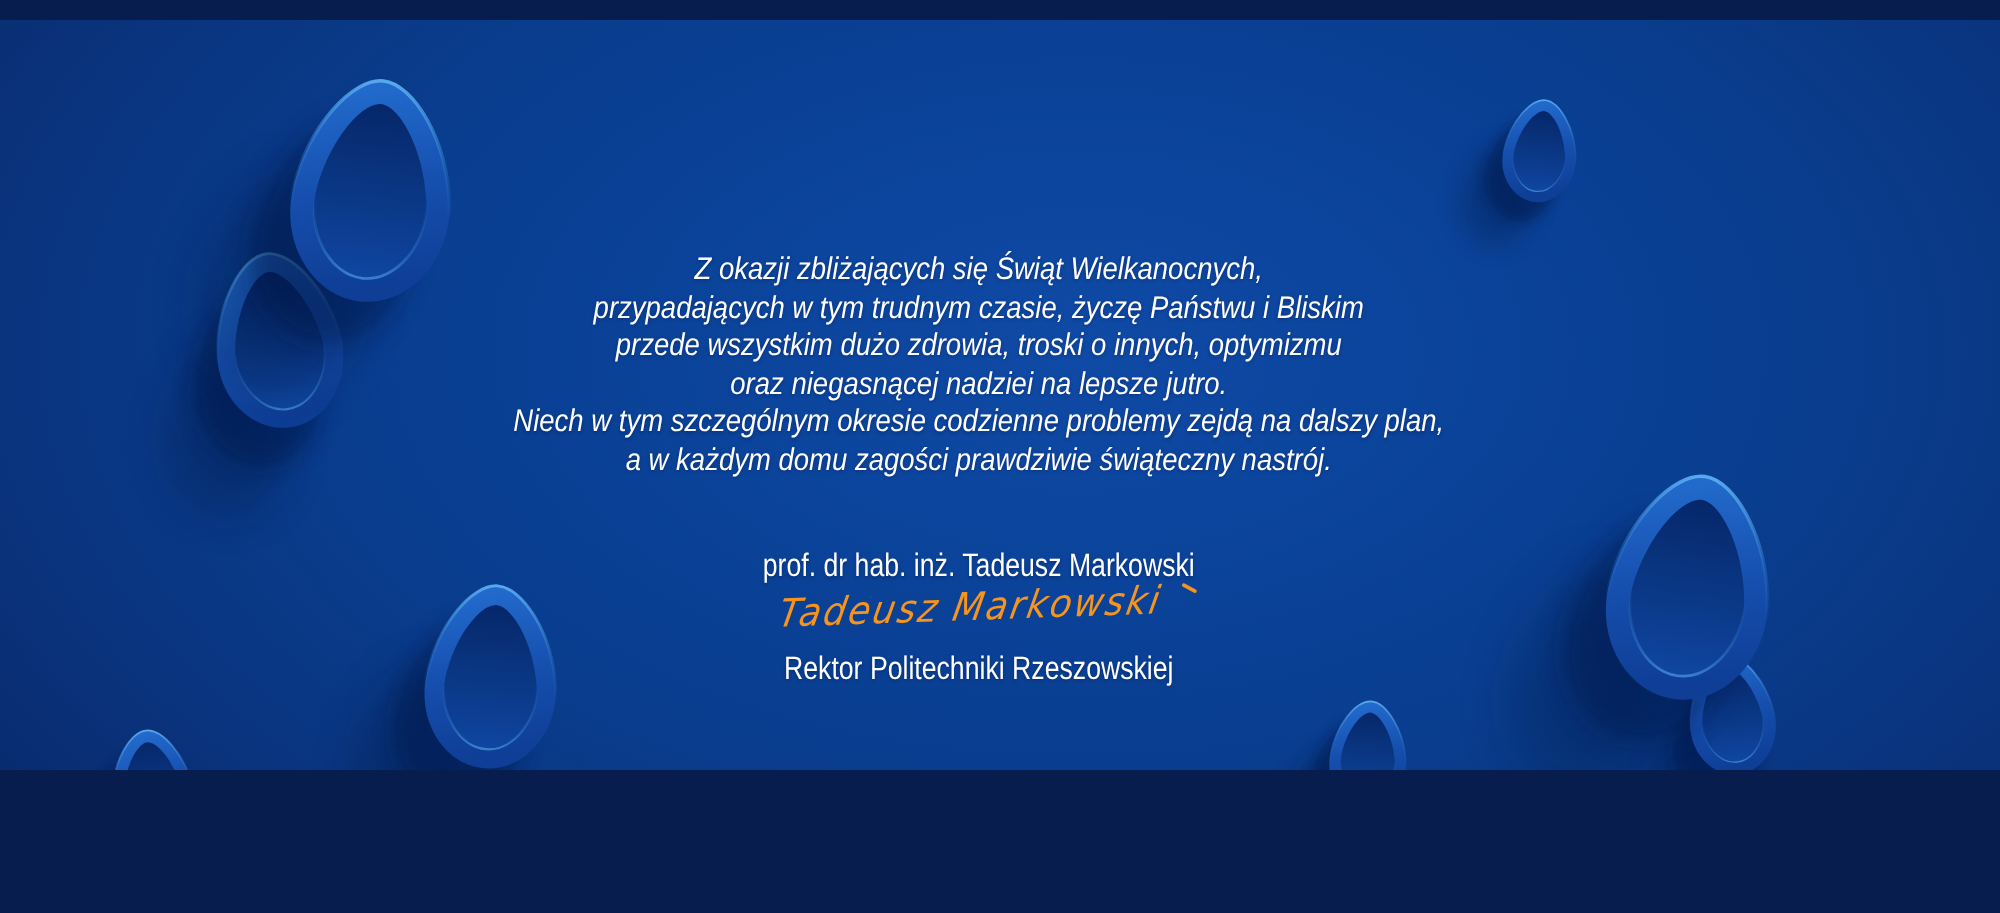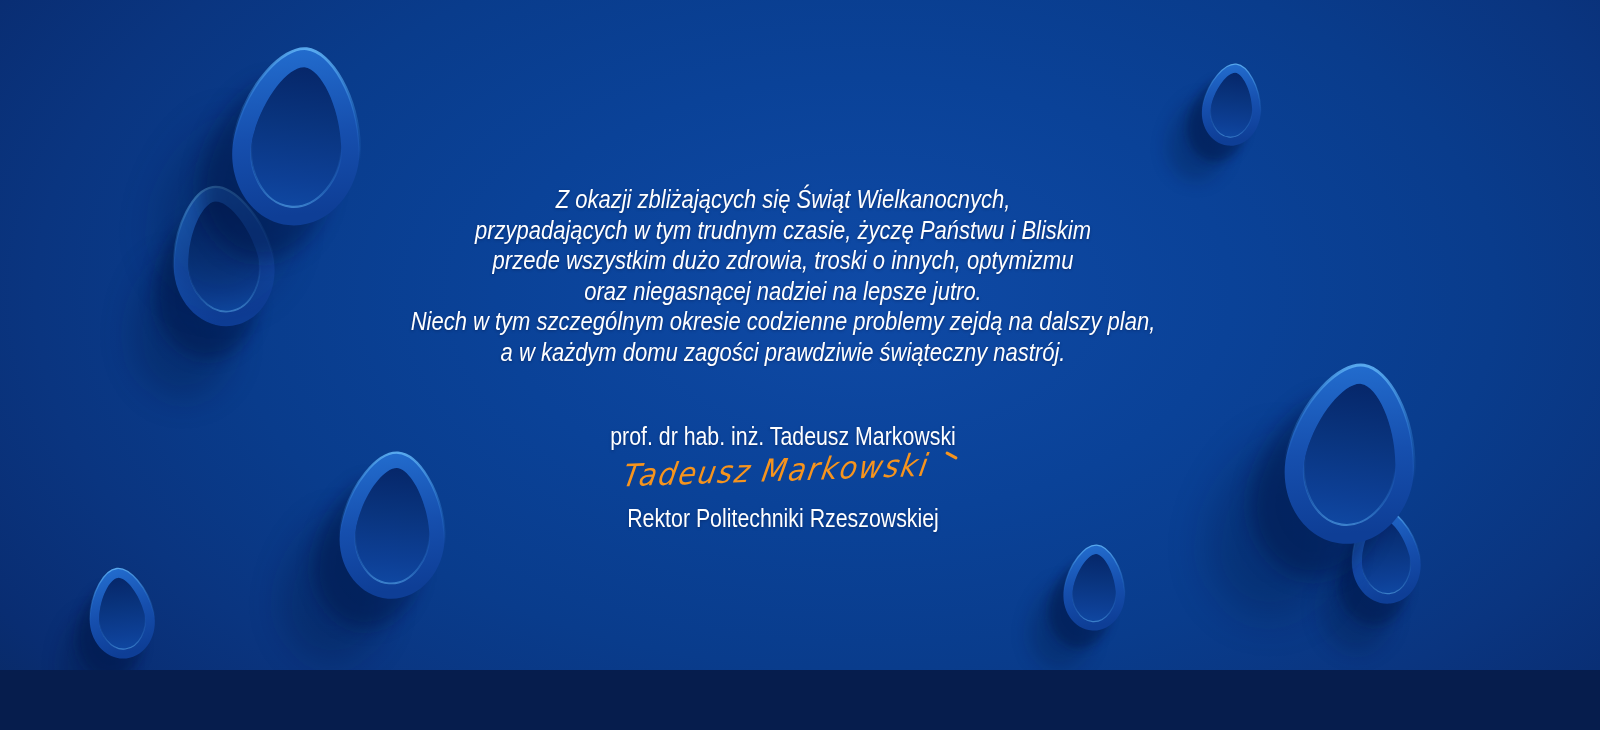--- a/index.html
+++ b/index.html
@@ -1,24 +1,25 @@
 <!DOCTYPE html>
 <html><head>
 <meta charset="utf-8">
 <style>
   html,body{margin:0;padding:0;background:#061d4d;}
   .card{
     position:relative;
-    width:1600px;height:670px;
+    width:1600px;height:600px;
     overflow:hidden;
     background:
       radial-gradient(1150px 680px at 54% 44%,
         #0f4aa6 0%, #0a4298 32%, #093c8c 55%,
         #0a3580 72%, #092d72 88%, #082961 100%);
     font-family:"Liberation Sans", sans-serif;
+    margin-top:16px;
   }
   .decor{position:absolute;left:0;top:0;}
   .text-layer{
     position:absolute;left:-17px;top:0;width:1600px;height:730px;
     color:#ffffff;
   }
   .greeting{
     position:absolute;top:184px;left:0;width:100%;
     text-align:center;
     font-style:italic;

